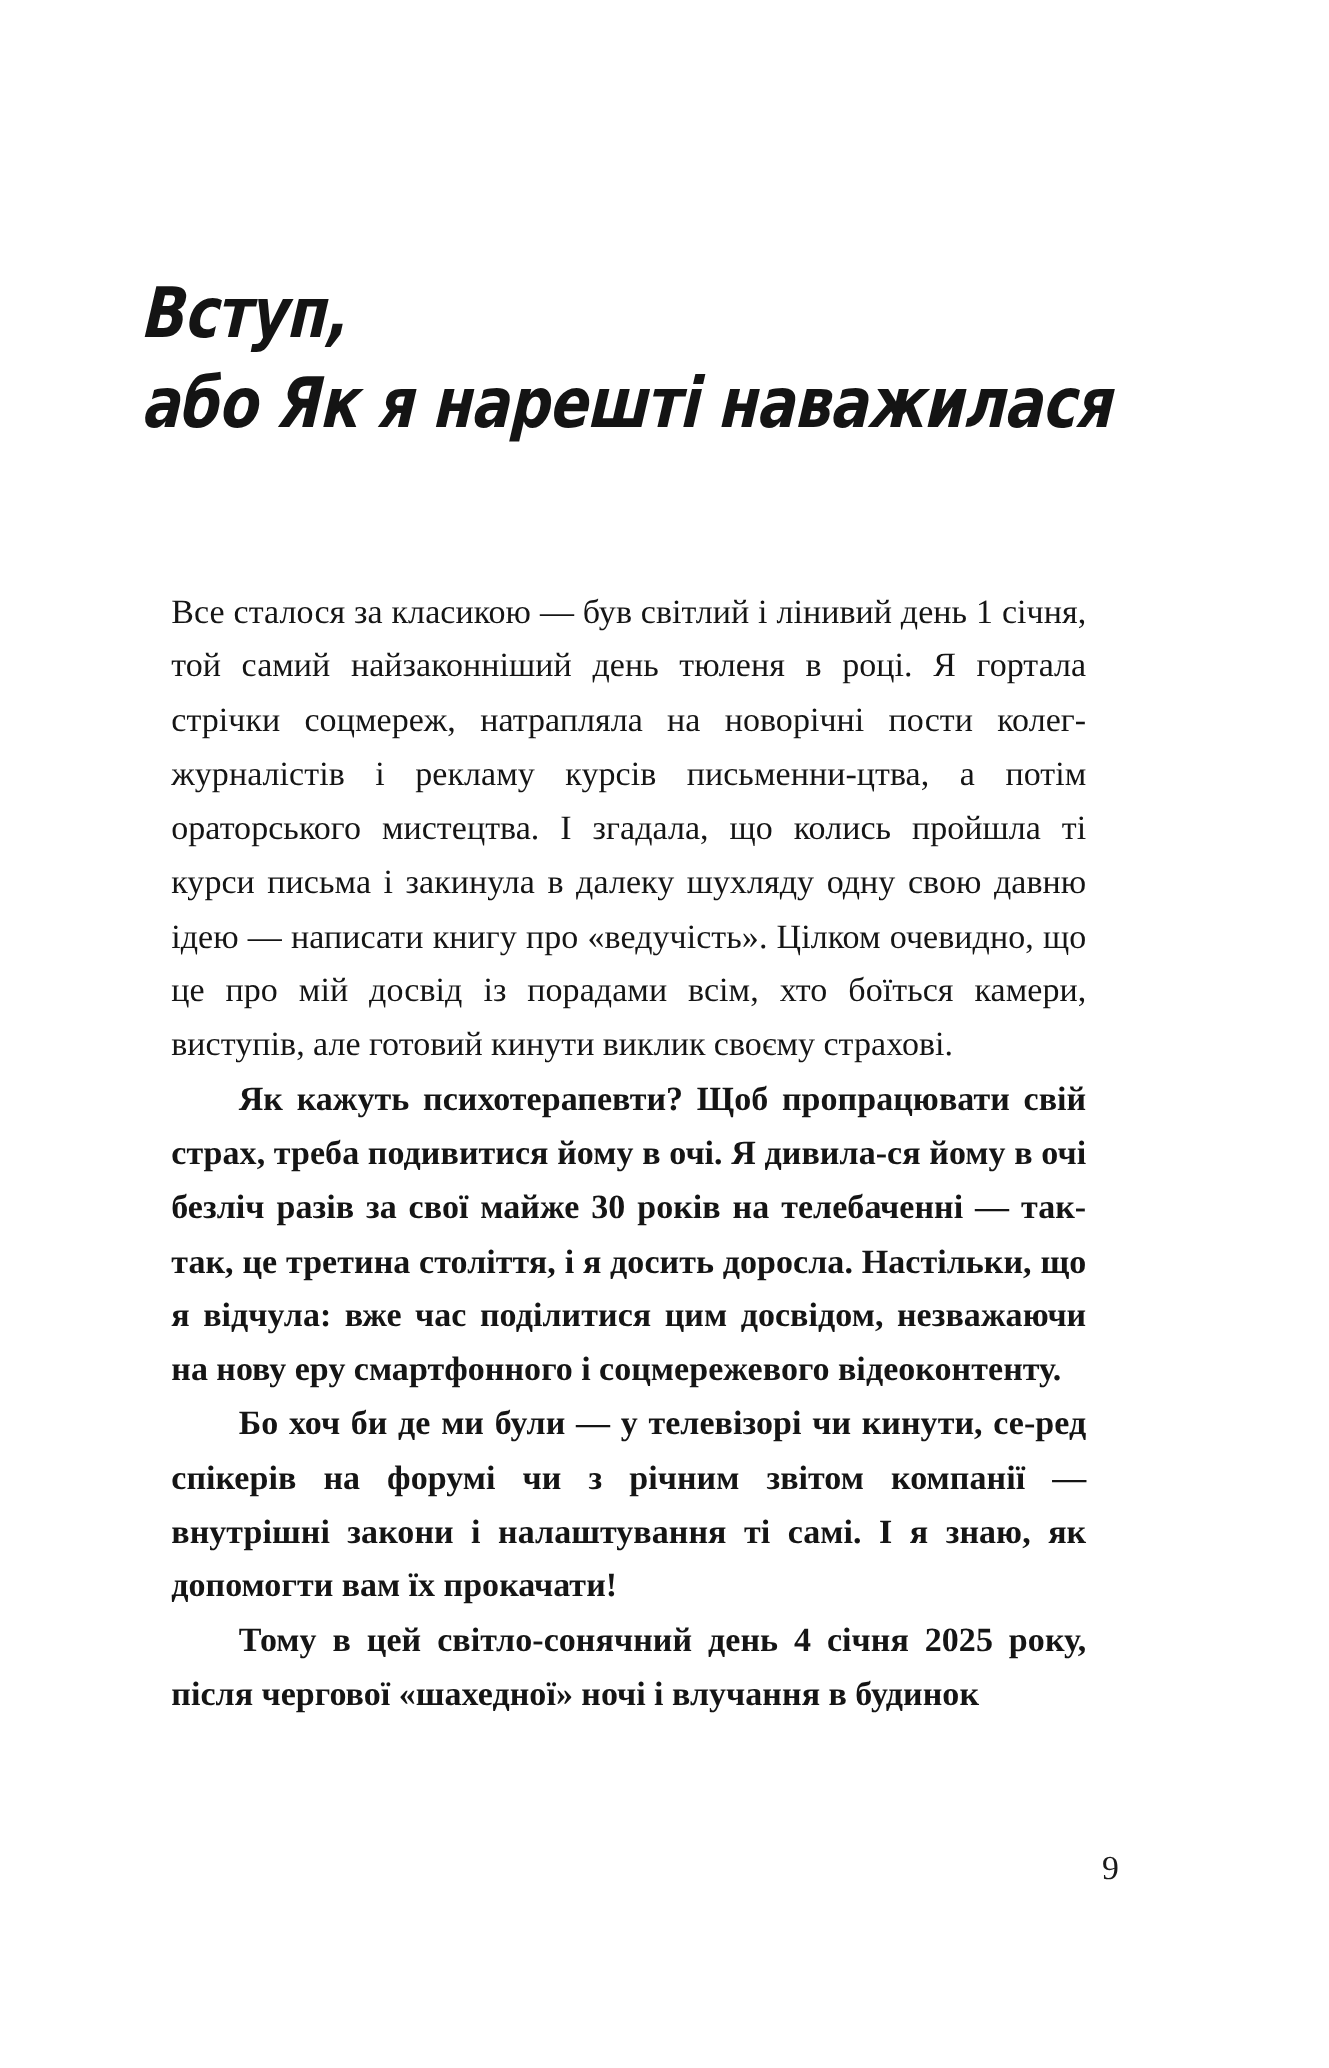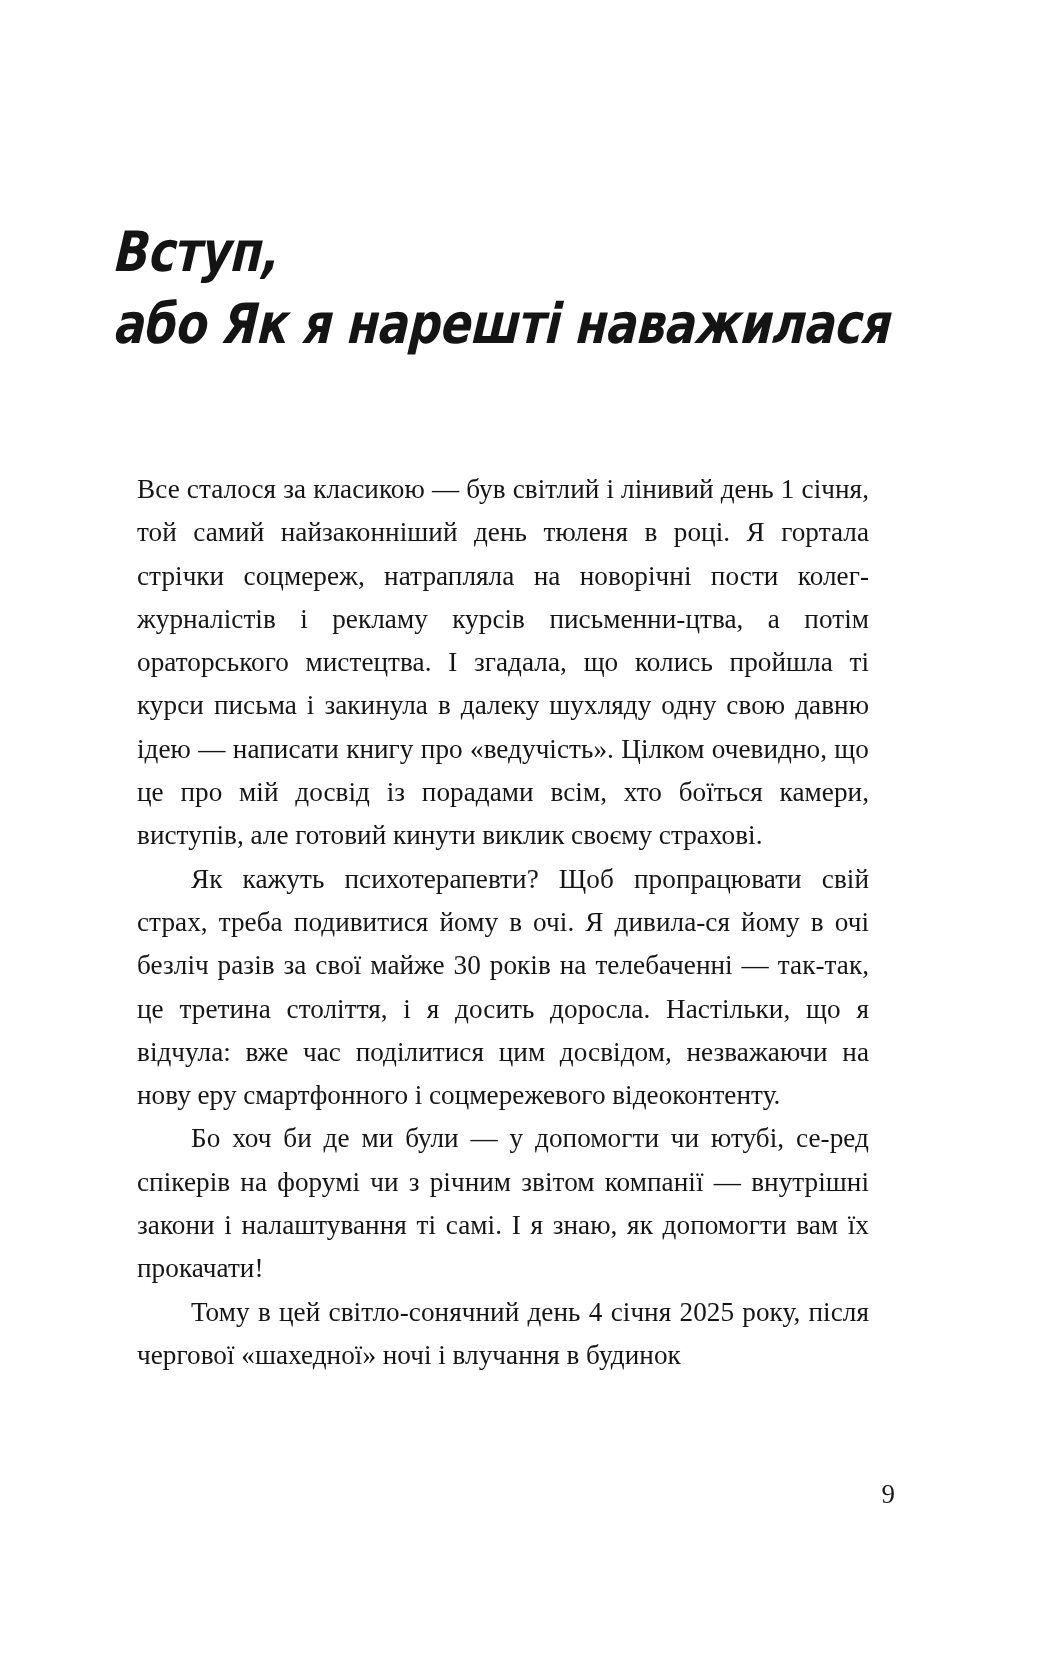--- a/index.html
+++ b/index.html
@@ -60,20 +60,21 @@
     font-size: 27.2px;
     line-height: 43.3px;
     text-align: justify;
     text-align-last: left;
     word-spacing: -0.2px;
     letter-spacing: 0.05px;
     hyphens: manual;
   }
   .body-copy p.indent {
     text-indent: 54px;
+    font-weight: bold;
   }
   .body-copy p + p {
     margin-top: 0;
   }
 
   
   .osf {
     font-feature-settings: "onum" 1;
     font-variant-numeric: oldstyle-nums;
   }
@@ -96,19 +97,19 @@
 <div class="page">
 
   <h1 class="chapter-heading">
     <span class="line line-1">Вступ,</span>
     <span class="line line-2">або Як я нарешті наважилася</span>
   </h1>
 
   <div class="body-copy">
     <p class="osf">Все сталося за класикою — був світлий і лінивий день 1 січня, той самий найзаконніший день тюленя в році. Я гортала стрічки соцмереж, натрапляла на новорічні пости колег-журналістів і рекламу курсів письменни-цтва, а потім ораторського мистецтва. І згадала, що колись пройшла ті курси письма і закинула в далеку шухляду одну свою давню ідею — написати книгу про «ведучість». Цілком очевидно, що це про мій досвід із порадами всім, хто боїться камери, виступів, але готовий кинути виклик своєму страхові.</p>
     <p class="osf indent">Як кажуть психотерапевти? Щоб пропрацювати свій страх, треба подивитися йому в очі. Я дивила-ся йому в очі безліч разів за свої майже 30 років на телебаченні — так-так, це третина століття, і я досить доросла. Настільки, що я відчула: вже час поділитися цим досвідом, незважаючи на нову еру смартфонного і соцмережевого відеоконтенту.</p>
-    <p class="osf indent">Бо хоч би де ми були — у допомогти чи ютубі, се-ред спікерів на форумі чи з річним звітом компанії — внутрішні закони і налаштування ті самі. І я знаю, як допомогти вам їх прокачати!</p>
+    <p class="osf indent">Бо хоч би де ми були — у телевізорі чи кинути, се-ред спікерів на форумі чи з річним звітом компанії — внутрішні закони і налаштування ті самі. І я знаю, як допомогти вам їх прокачати!</p>
     <p class="osf indent">Тому в цей світло-сонячний день 4 січня 2025 року, після чергової «шахедної» ночі і влучання в будинок</p>
   </div>
 
   <div class="folio">9</div>
 
 </div>
 
 </body></html>

